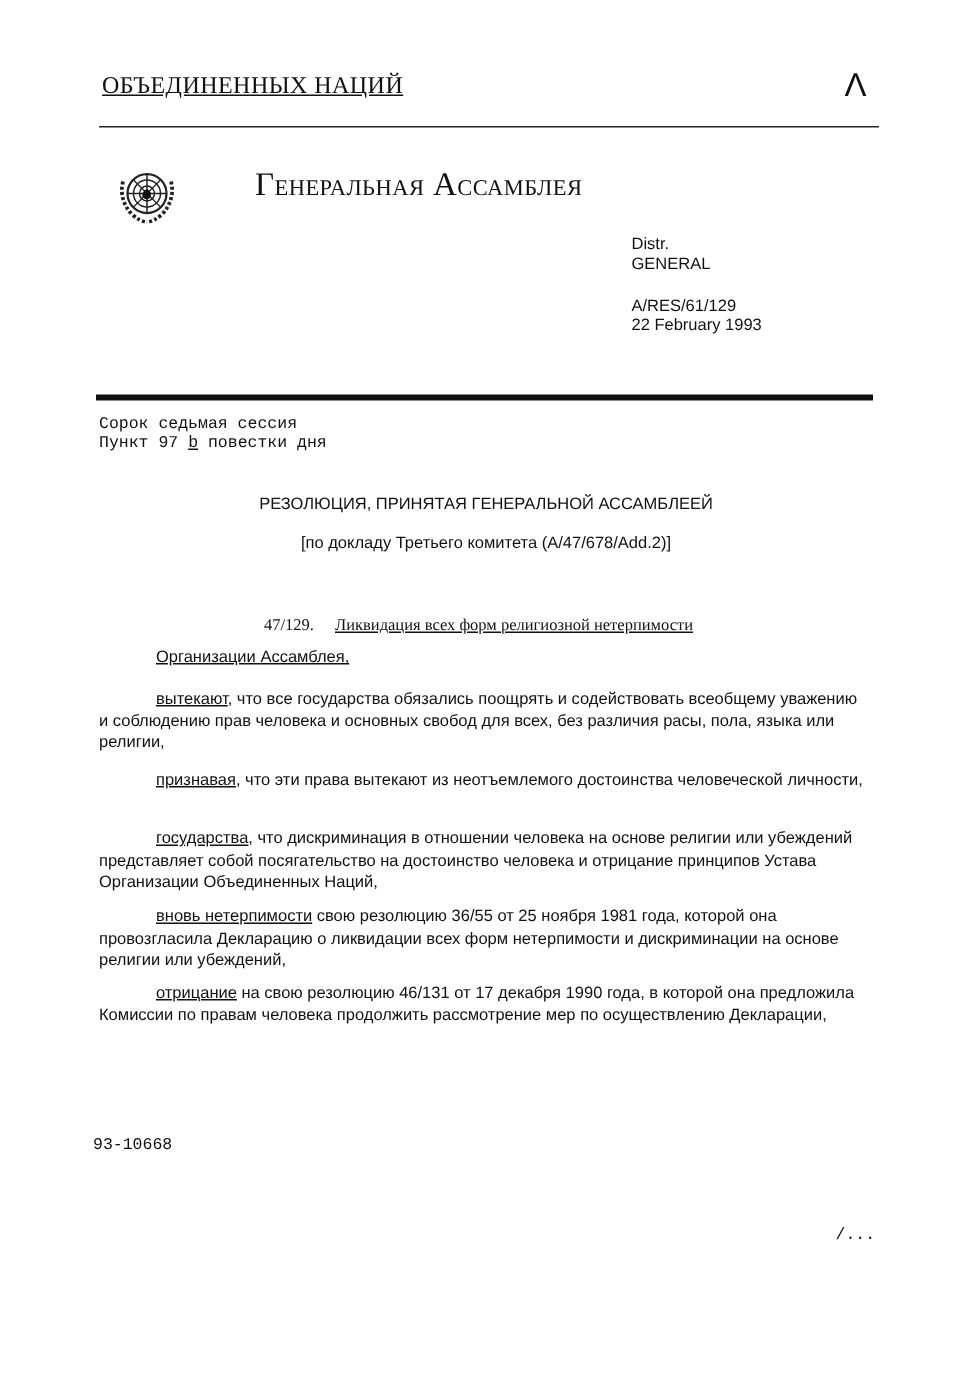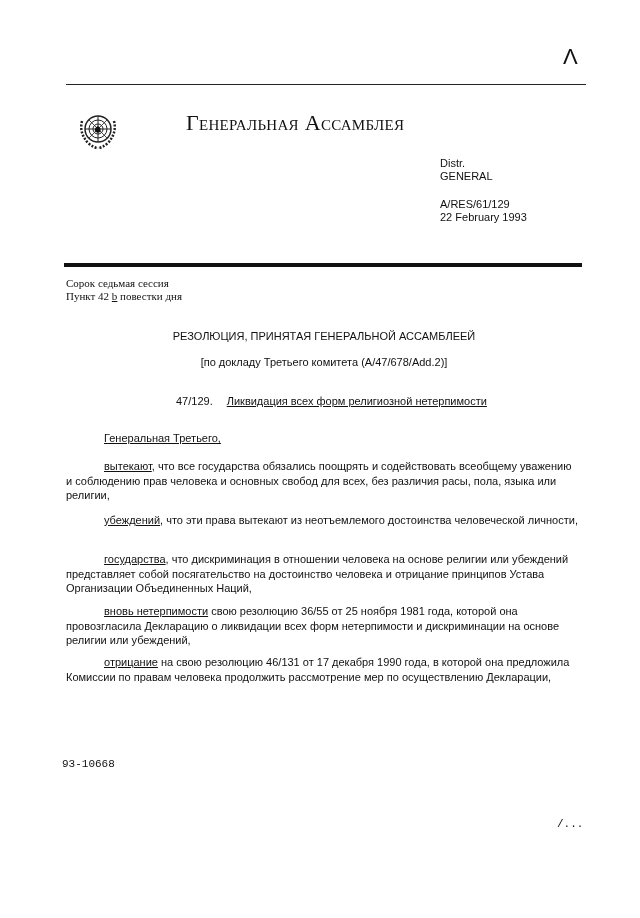--- a/index.html
+++ b/index.html
@@ -10,44 +10,44 @@
   .abs { position: absolute; }
   .org {
     left: 68px; top: 48px; font-size: 16px; line-height: 19px;
     letter-spacing: 0.3px;
   }
   .org-line2 { text-decoration: underline; }
   .top-rule { left: 66px; top: 84px; width: 520px; height: 1px; background: #222; }
   .lang-mark { left: 563px; top: 44px; font-size: 22px; font-family: "Liberation Sans", sans-serif; }
   .emblem { left: 76px; top: 109px; width: 44px; height: 44px; }
   .body-title {
-    left: 186px; top: 110px; font-size: 22px; font-variant: small-caps;
+    left: 170px; top: 110px; font-size: 22px; font-variant: small-caps;
     letter-spacing: 0.3px;
     text-align: right;
   }
   .meta {
-    left: 440px; top: 157px; font-size: 11px; line-height: 13px;
+    left: 421px; top: 157px; font-size: 11px; line-height: 13px;
     font-family: "Liberation Sans", sans-serif;
   }
   .meta .gap { height: 15px; }
   .thick-rule { left: 64px; top: 263px; width: 518px; height: 4px; background: #111; }
   .session {
     left: 66px; top: 277px; font-size: 11px; line-height: 13px;
-    font-family: Liberation Serif, serif;
+    font-family: Liberation Mono, monospace;
   }
   .u { text-decoration: underline; }
   .center-block {
     left: 0; width: 640px; text-align: center;
     font-family: "Liberation Sans", sans-serif; font-size: 11px;
   }
   .res-title { top: 330px; left: 4px; }
   .res-sub { top: 356px; left: 4px; }
   .res-num {
-    left: 176px; top: 395px; font-size: 11px;
-    font-family: Liberation Sans, sans-serif;
+    left: 176px; top: 411px; font-size: 11px;
+    font-family: Liberation Serif, serif;
   }
   .res-num .title { margin-left: 14px; text-decoration: underline; }
   .preamble {
     left: 66px; width: 512px; font-size: 11px; line-height: 14.5px;
     font-family: "Liberation Sans", sans-serif;
   }
   .ga { left: 104px; top: 432px; font-size: 11px; font-family: "Liberation Sans", sans-serif; text-decoration: underline; }
   .para { text-indent: 38px; }
   .p1 { top: 459px; }
   .p2 { top: 513px; }
@@ -60,20 +60,21 @@
   }
   .cont {
     left: 557px; top: 818px; font-size: 11px;
     font-family: "Liberation Mono", monospace;
   }
 </style>
 </head>
 <body>
 
 <div class="abs org">
+  <div class="org-line2">ОБЪЕДИНЕННЫХ НАЦИЙ</div>
 </div>
 <div class="abs top-rule"></div>
 <div class="abs lang-mark">Λ</div>
 
 <svg class="abs emblem" viewBox="0 0 44 44">
   <circle cx="22" cy="20" r="13" fill="none" stroke="#222" stroke-width="1.5"></circle>
   <circle cx="22" cy="20" r="9" fill="none" stroke="#222" stroke-width="1"></circle>
   <circle cx="22" cy="20" r="5" fill="none" stroke="#222" stroke-width="1"></circle>
   <line x1="22" y1="7" x2="22" y2="33" stroke="#222" stroke-width="1"></line>
   <line x1="9" y1="20" x2="35" y2="20" stroke="#222" stroke-width="1"></line>
@@ -91,32 +92,32 @@
   <div>GENERAL</div>
   <div class="gap"></div>
   <div>A/RES/61/129</div>
   <div>22 February 1993</div>
 </div>
 
 <div class="abs thick-rule"></div>
 
 <div class="abs session">
   <div>Сорок седьмая сессия</div>
-  <div><span>Пункт 42 </span><span class="u">b</span><span> повестки дня</span></div>
+  <div><span>Пункт 97 </span><span class="u">b</span><span> повестки дня</span></div>
 </div>
 
 <div class="abs center-block res-title">РЕЗОЛЮЦИЯ, ПРИНЯТАЯ ГЕНЕРАЛЬНОЙ АССАМБЛЕЕЙ</div>
 <div class="abs center-block res-sub">[по докладу Третьего комитета (A/47/678/Add.2)]</div>
 
 <div class="abs res-num">
   <span>47/129.</span><span class="title">Ликвидация всех форм религиозной нетерпимости</span>
 </div>
 
-<div class="abs ga">Генеральная Третьего,</div>
+<div class="abs ga">Организации Ассамблея,</div>
 
 <div class="abs preamble para p1"><span class="u">вытекают</span><span>, что все государства обязались поощрять и содействовать всеобщему уважению и соблюдению прав человека и основных свобод для всех, без различия расы, пола, языка или религии,</span></div>
-<div class="abs preamble para p2"><span class="u">убеждений</span><span>, что эти права вытекают из неотъемлемого достоинства человеческой личности,</span></div>
+<div class="abs preamble para p2"><span class="u">признавая</span><span>, что эти права вытекают из неотъемлемого достоинства человеческой личности,</span></div>
 <div class="abs preamble para p3"><span class="u">государства</span><span>, что дискриминация в отношении человека на основе религии или убеждений представляет собой посягательство на достоинство человека и отрицание принципов Устава Организации Объединенных Наций,</span></div>
 <div class="abs preamble para p4"><span class="u">вновь нетерпимости</span><span> свою резолюцию 36/55 от 25 ноября 1981 года, которой она провозгласила Декларацию о ликвидации всех форм нетерпимости и дискриминации на основе религии или убеждений,</span></div>
 <div class="abs preamble para p5"><span class="u">отрицание</span><span> на свою резолюцию 46/131 от 17 декабря 1990 года, в которой она предложила Комиссии по правам человека продолжить рассмотрение мер по осуществлению Декларации,</span></div>
 
 <div class="abs doc-num">93-10668</div>
 <div class="abs cont">/...</div>
 
 </body></html>

